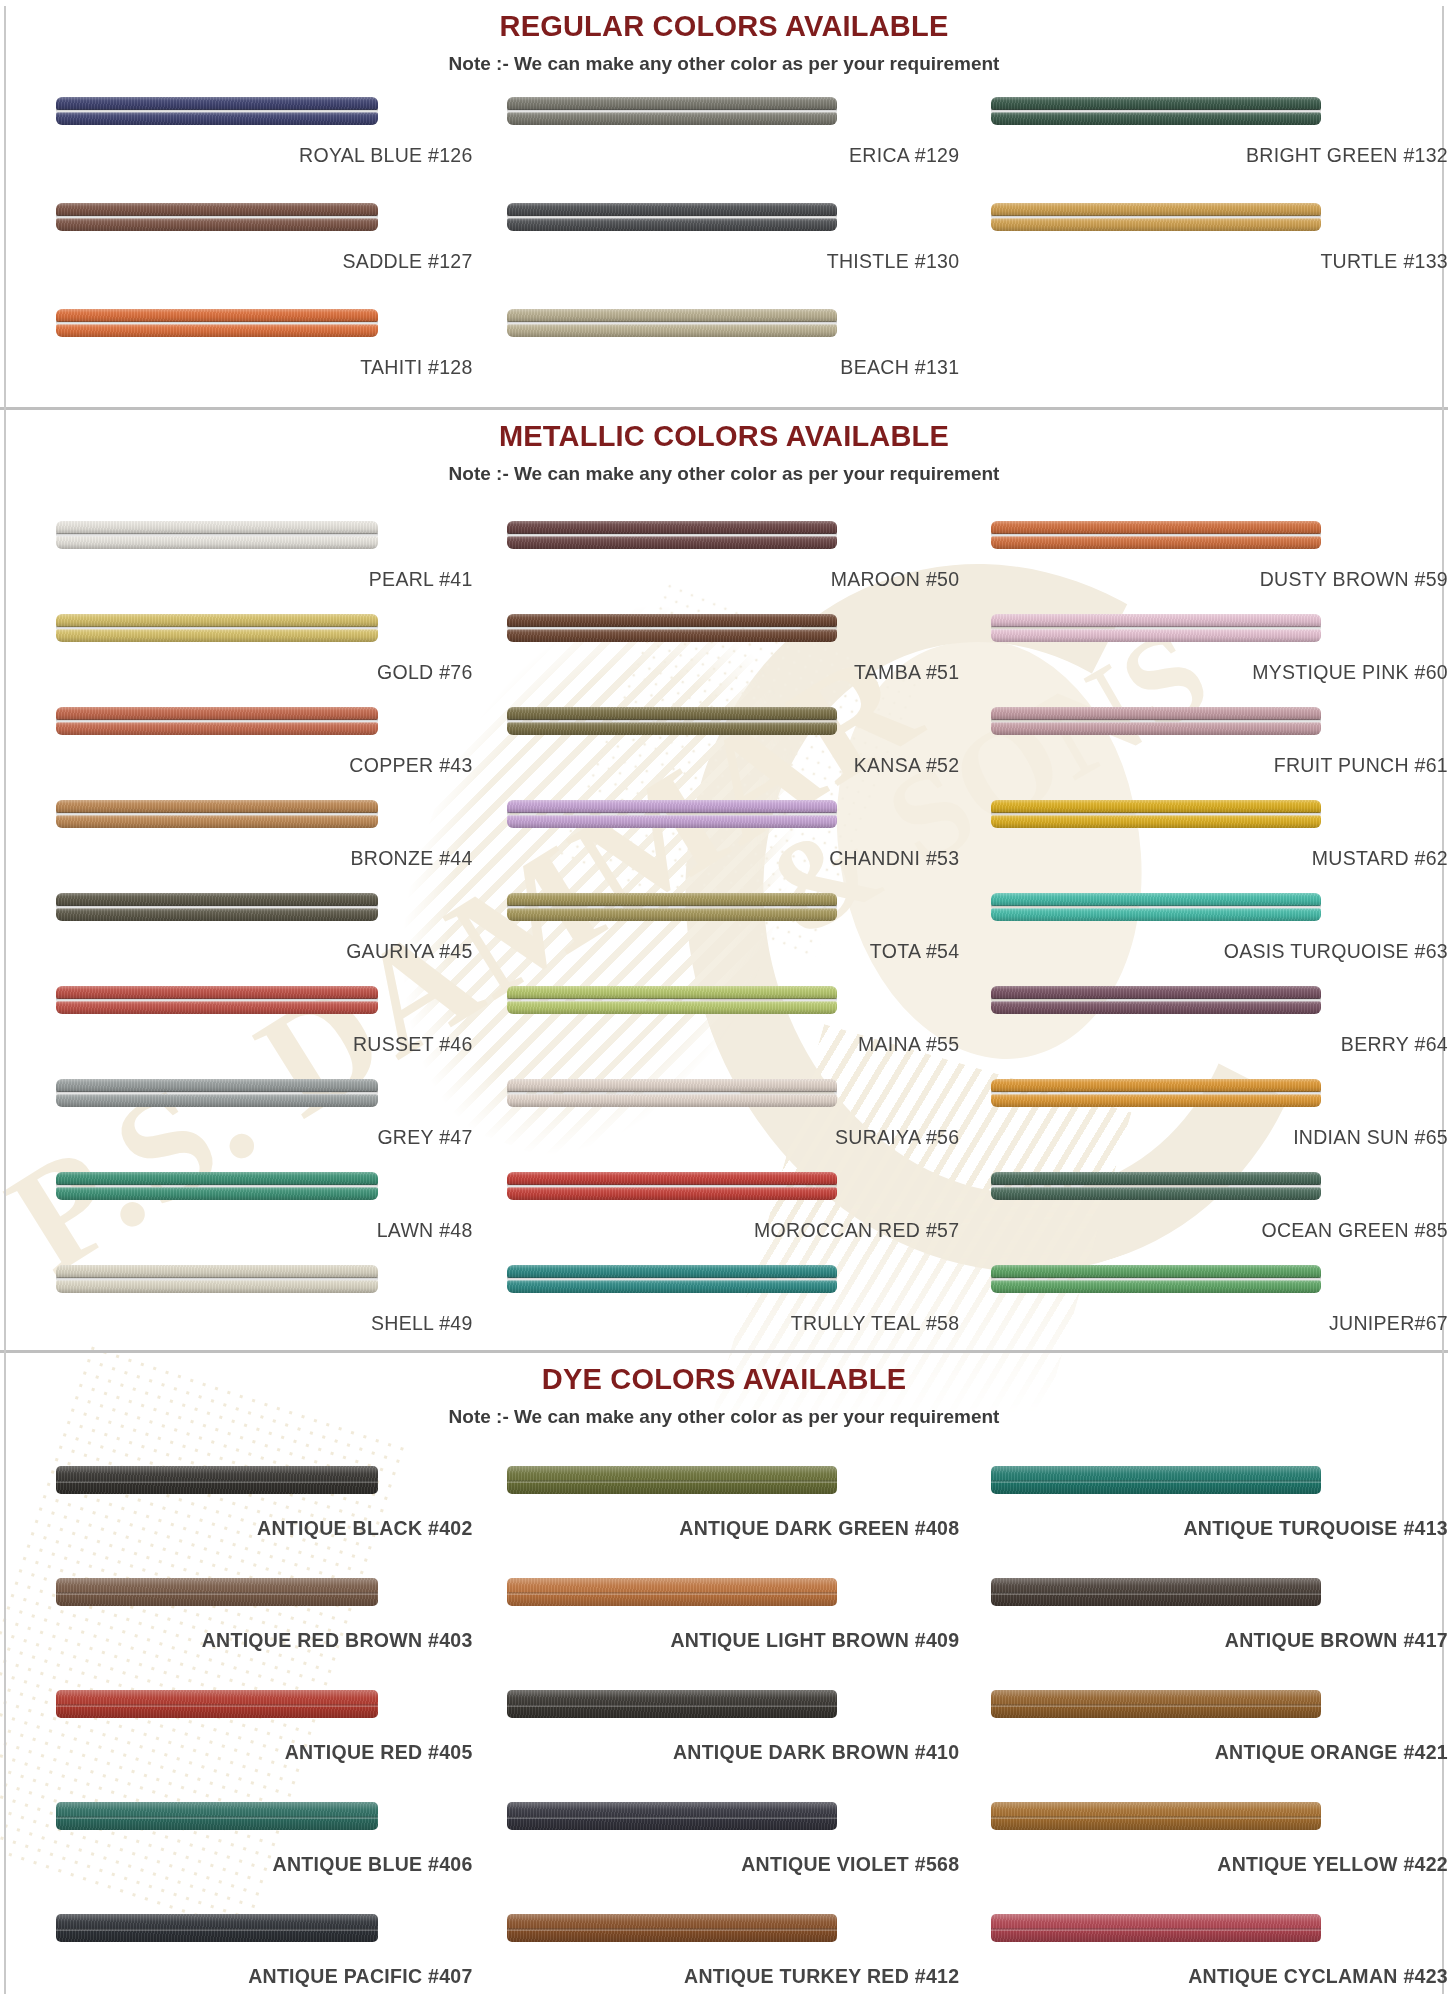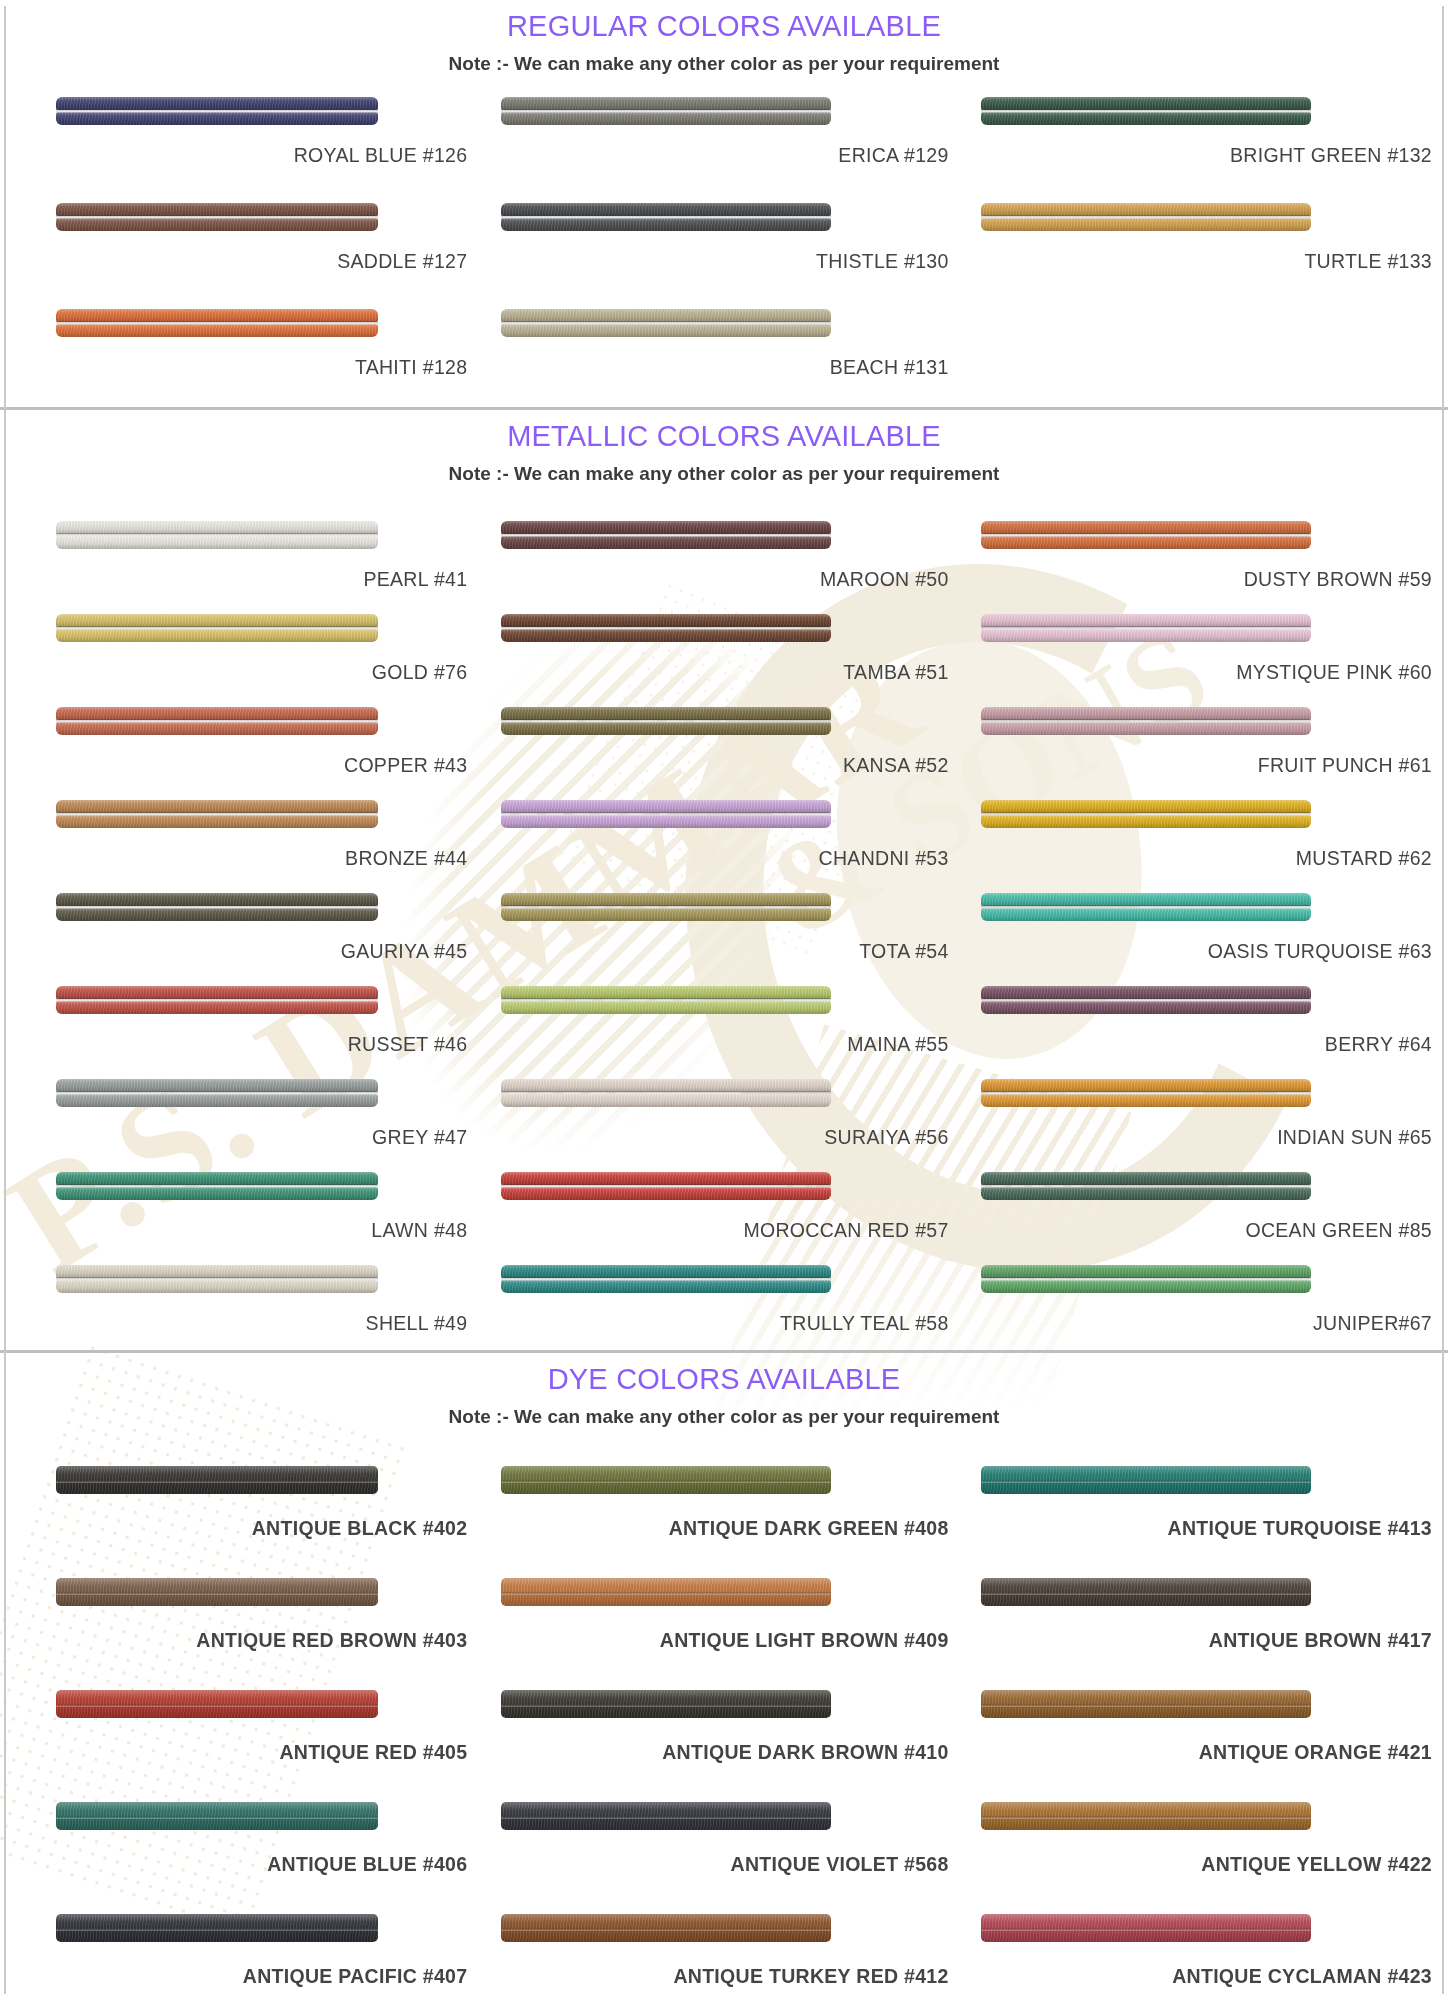--- a/index.html
+++ b/index.html
@@ -73,36 +73,36 @@
   }
   .frame-right{
     position:absolute;right:4px;top:6px;width:2px;height:1988px;background:#c9c9c9;
   }
 
   .section{position:relative;}
   .divider{height:3px;background:#bfbfbf;margin:0;}
 
   .sec-title{
     text-align:center;
-    font-size:29px;font-weight:normal;color:#8b5cf6;
+    font-size:29px;font-weight:bold;color:#7f1d1d;
     letter-spacing:.2px;
     margin:0;padding-top:6px;
   }
   .sec-note{
     text-align:center;
     font-size:19px;font-weight:bold;color:#3b3b3b;
     margin:0;padding-top:10px;padding-bottom:8px;
   }
 
   
   .grid{
     display:grid;
     grid-template-columns:repeat(3,1fr);
     column-gap:18px;
-    padding:0 16px 0 12px;
+    padding:0 0 0 12px;
   }
   .cell{position:relative;}
   .cell.empty{visibility:hidden;}
 
   .swatch-wrap{
     position:relative;height:46px;
     display:flex;align-items:center;
   }
   .swatch{
     position:relative;

